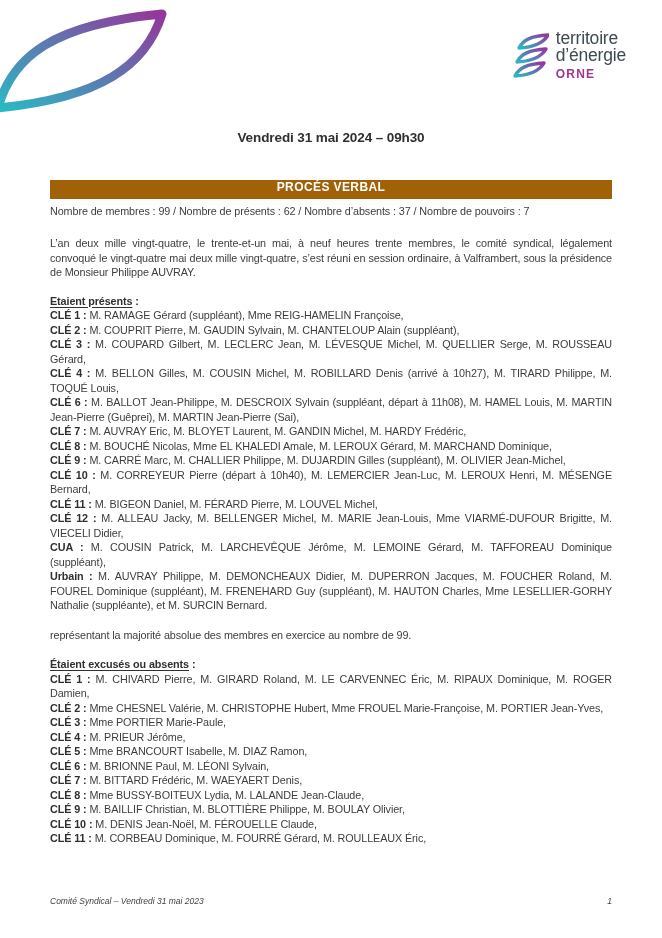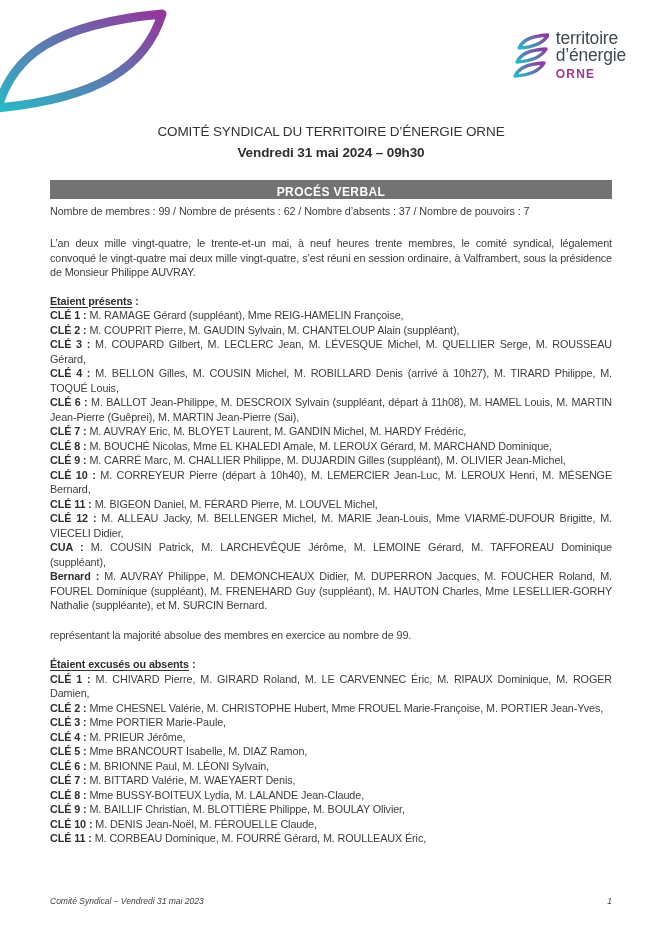--- a/index.html
+++ b/index.html
@@ -16,22 +16,22 @@
   .brand-line { font-size:17.5px; line-height:17px; font-weight:500; color:#3e4950; letter-spacing:-0.2px; }
   .brand-region { font-size:12px; font-weight:bold; letter-spacing:1.2px; color:#a2348f; margin-top:3px; }
 
   
   .title-block { position:absolute; top:124px; left:50px; width:562px; text-align:center; }
   .doc-title { font-size:13.5px; font-weight:500; color:#333333; letter-spacing:-0.1px; }
   .doc-subtitle { font-size:13.5px; font-weight:bold; color:#2f2f2f; margin-top:6px; letter-spacing:-0.1px; }
 
   .banner {
     position:absolute; top:180px; left:50px; width:562px; height:19px;
-    background:#737373; color:#ffffff; font-size:12px; font-weight:bold;
-    display:flex; align-items:flex-end; justify-content:center; letter-spacing:0.4px;
+    background:#a16207; color:#ffffff; font-size:12px; font-weight:bold;
+    display:flex; align-items:flex-start; justify-content:center; letter-spacing:0.4px;
   }
 
   .stats { position:absolute; top:205px; left:50px; width:562px; 
            font-size:10.8px; color:#3d3d3d; letter-spacing:-0.1px; }
 
   
   .body-text {
     position:absolute; top:236px; left:50px; width:562px;
     font-size:10.8px; line-height:14.5px; letter-spacing:-0.1px; text-align:justify;
   }
@@ -80,21 +80,20 @@
       </g>
     </svg>
     <div class="brand-text">
       <span class="brand-line">territoire</span>
       <span class="brand-line">d’énergie</span>
       <span class="brand-region">ORNE</span>
     </div>
   </div>
 
   <div class="title-block">
-    <div class="doc-title">COMITÉ SYNDICAL DU TERRITOIRE D’ÉNERGIE ORNE</div>
     <div class="doc-subtitle">Vendredi 31 mai 2024 – 09h30</div>
   </div>
 
   <div class="banner">
     <span>PROCÉS VERBAL</span>
   </div>
 
   <div class="stats">Nombre de membres : 99 / Nombre de présents : 62 / Nombre d’absents : 37 / Nombre de pouvoirs : 7</div>
 
   <div class="body-text">
@@ -110,36 +109,36 @@
         <p class="entry"><span class="lbl">CLÉ 3 :</span> <span>M. COUPARD Gilbert, M. LECLERC Jean, M. LÉVESQUE Michel, M. QUELLIER Serge, M. ROUSSEAU Gérard,</span></p>
         <p class="entry"><span class="lbl">CLÉ 4 :</span> <span>M. BELLON Gilles, M. COUSIN Michel, M. ROBILLARD Denis (arrivé à 10h27), M. TIRARD Philippe, M. TOQUÉ Louis,</span></p>
         <p class="entry"><span class="lbl">CLÉ 6 :</span> <span>M. BALLOT Jean-Philippe, M. DESCROIX Sylvain (suppléant, départ à 11h08), M. HAMEL Louis, M. MARTIN Jean-Pierre (Guêprei), M. MARTIN Jean-Pierre (Sai),</span></p>
         <p class="entry"><span class="lbl">CLÉ 7 :</span> <span>M. AUVRAY Eric, M. BLOYET Laurent, M. GANDIN Michel, M. HARDY Frédéric,</span></p>
         <p class="entry"><span class="lbl">CLÉ 8 :</span> <span>M. BOUCHÉ Nicolas, Mme EL KHALEDI Amale, M. LEROUX Gérard, M. MARCHAND Dominique,</span></p>
         <p class="entry"><span class="lbl">CLÉ 9 :</span> <span>M. CARRÉ Marc, M. CHALLIER Philippe, M. DUJARDIN Gilles (suppléant), M. OLIVIER Jean-Michel,</span></p>
         <p class="entry"><span class="lbl">CLÉ 10 :</span> <span>M. CORREYEUR Pierre (départ à 10h40), M. LEMERCIER Jean-Luc, M. LEROUX Henri, M. MÉSENGE Bernard,</span></p>
         <p class="entry"><span class="lbl">CLÉ 11 :</span> <span>M. BIGEON Daniel, M. FÉRARD Pierre, M. LOUVEL Michel,</span></p>
         <p class="entry"><span class="lbl">CLÉ 12 :</span> <span>M. ALLEAU Jacky, M. BELLENGER Michel, M. MARIE Jean-Louis, Mme VIARMÉ-DUFOUR Brigitte, M. VIECELI Didier,</span></p>
         <p class="entry"><span class="lbl">CUA :</span> <span>M. COUSIN Patrick, M. LARCHEVÊQUE Jérôme, M. LEMOINE Gérard, M. TAFFOREAU Dominique (suppléant),</span></p>
-        <p class="entry"><span class="lbl">Bernard :</span> <span>M. AUVRAY Philippe, M. DEMONCHEAUX Didier, M. DUPERRON Jacques, M. FOUCHER Roland, M. FOUREL Dominique (suppléant), M. FRENEHARD Guy (suppléant), M. HAUTON Charles, Mme LESELLIER-GORHY Nathalie (suppléante), et M. SURCIN Bernard.</span></p>
+        <p class="entry"><span class="lbl">Urbain :</span> <span>M. AUVRAY Philippe, M. DEMONCHEAUX Didier, M. DUPERRON Jacques, M. FOUCHER Roland, M. FOUREL Dominique (suppléant), M. FRENEHARD Guy (suppléant), M. HAUTON Charles, Mme LESELLIER-GORHY Nathalie (suppléante), et M. SURCIN Bernard.</span></p>
       </div>
 
     <p class="majority">représentant la majorité absolue des membres en exercice au nombre de 99.</p>
 
     <p class="sec-heading absent-heading"><span class="u">Étaient excusés ou absents</span><span> :</span></p>
 
     <div>
 
     <p class="entry"><span class="lbl">CLÉ 1 :</span> <span>M. CHIVARD Pierre, M. GIRARD Roland, M. LE CARVENNEC Éric, M. RIPAUX Dominique, M. ROGER Damien,</span></p>
         <p class="entry"><span class="lbl">CLÉ 2 :</span> <span>Mme CHESNEL Valérie, M. CHRISTOPHE Hubert, Mme FROUEL Marie-Françoise, M. PORTIER Jean-Yves,</span></p>
         <p class="entry"><span class="lbl">CLÉ 3 :</span> <span>Mme PORTIER Marie-Paule,</span></p>
         <p class="entry"><span class="lbl">CLÉ 4 :</span> <span>M. PRIEUR Jérôme,</span></p>
         <p class="entry"><span class="lbl">CLÉ 5 :</span> <span>Mme BRANCOURT Isabelle, M. DIAZ Ramon,</span></p>
         <p class="entry"><span class="lbl">CLÉ 6 :</span> <span>M. BRIONNE Paul, M. LÉONI Sylvain,</span></p>
-        <p class="entry"><span class="lbl">CLÉ 7 :</span> <span>M. BITTARD Valérie, M. WAEYAERT Denis,</span></p>
+        <p class="entry"><span class="lbl">CLÉ 7 :</span> <span>M. BITTARD Frédéric, M. WAEYAERT Denis,</span></p>
         <p class="entry"><span class="lbl">CLÉ 8 :</span> <span>Mme BUSSY-BOITEUX Lydia, M. LALANDE Jean-Claude,</span></p>
         <p class="entry"><span class="lbl">CLÉ 9 :</span> <span>M. BAILLIF Christian, M. BLOTTIÈRE Philippe, M. BOULAY Olivier,</span></p>
         <p class="entry"><span class="lbl">CLÉ 10 :</span> <span>M. DENIS Jean-Noël, M. FÉROUELLE Claude,</span></p>
         <p class="entry"><span class="lbl">CLÉ 11 :</span> <span>M. CORBEAU Dominique, M. FOURRÉ Gérard, M. ROULLEAUX Éric,</span></p>
       </div>
 
   </div>
 
   <div class="footer">
     <span>Comité Syndical – Vendredi 31 mai 2023</span>

